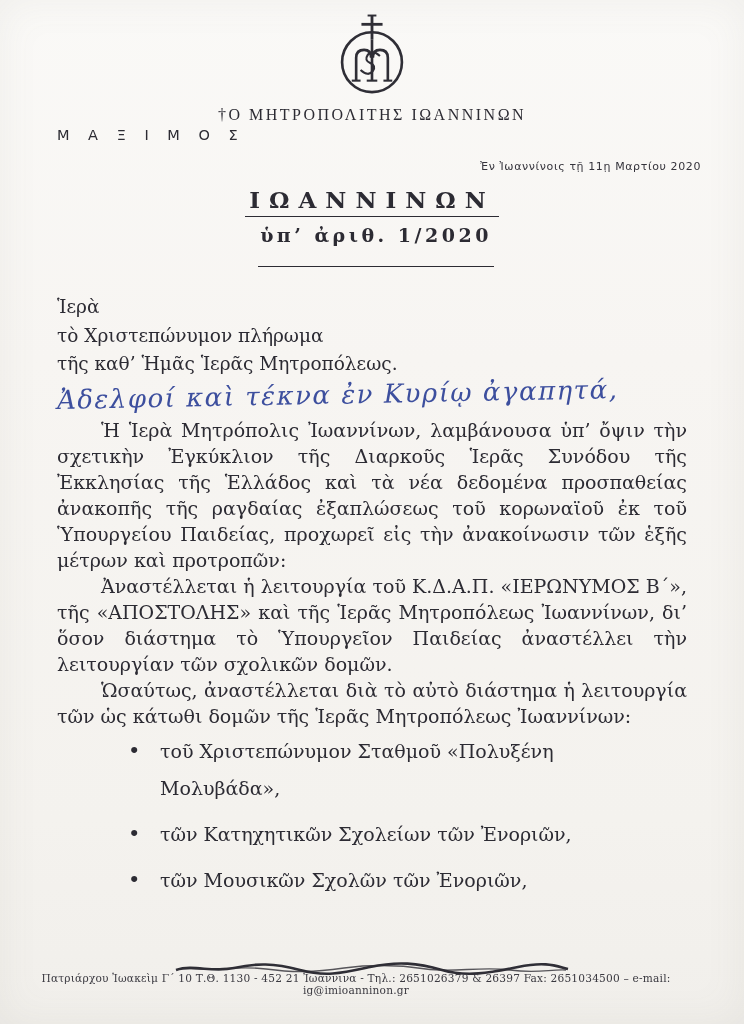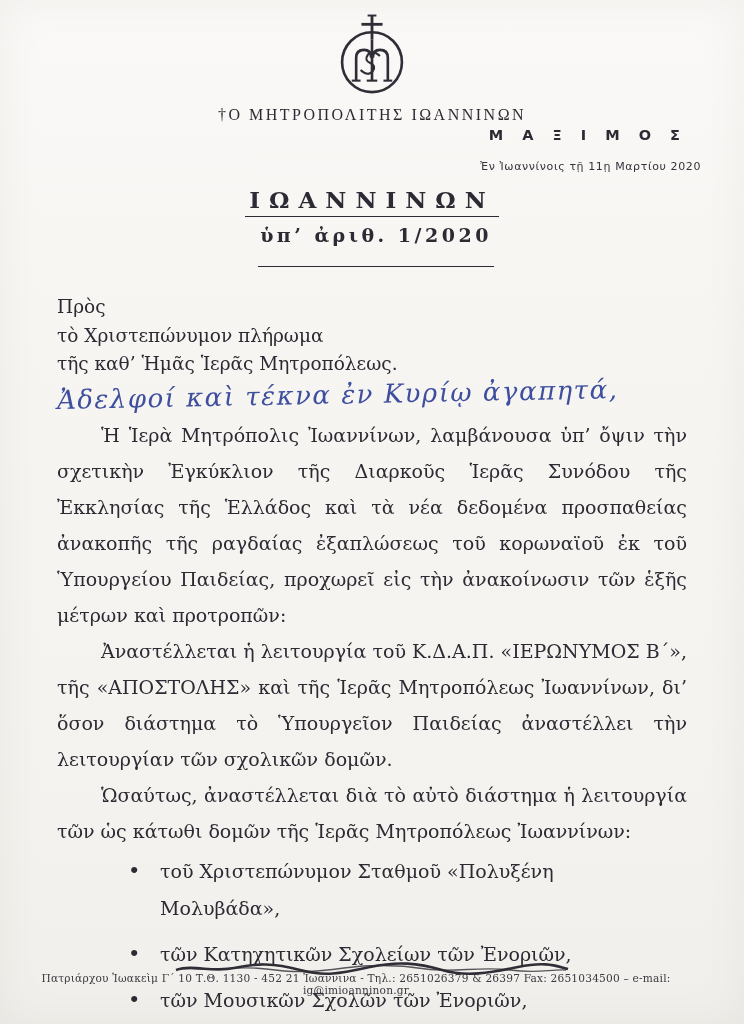--- a/index.html
+++ b/index.html
@@ -17,23 +17,23 @@
 
   
   .emblem-wrap { text-align:center; margin-top: 2px; }
   .hdr-line1 {
     text-align:center;
     font-family:Liberation Serif, serif;
     font-size: 16px; letter-spacing: 2.5px; font-weight: 500;
     margin-top: 2px;
   }
   .hdr-line2 {
-    text-align:right;
+    text-align:left;
     font-family:"DejaVu Sans", sans-serif;
-    font-size: 14.5px; letter-spacing: 7px; font-weight: 700;
+    font-size: 14.5px; letter-spacing: 7px; font-weight: 400;
     margin-top: 3px;
   }
   .dateline {
     text-align:right;
     font-family:"DejaVu Sans", sans-serif;
     font-size: 11px; letter-spacing: 0.6px; font-weight: 500;
     margin-top: 17px; margin-right: -14px;
     color:#34333b;
   }
 
@@ -65,21 +65,21 @@
     transform: rotate(-1.1deg);
     transform-origin: left center;
     white-space: nowrap;
   }
 
   
   .bodytext { margin-top: 2px; }
   .bodytext p {
     margin: 0;
     font-size: 19px;
-    line-height: 36px;
+    line-height: 26px;
     text-align: justify;
     text-indent: 44px;
   }
   ul.measures { list-style:none; margin: 4px 0 0 0; padding: 0; }
   ul.measures li {
     position: relative;
     padding-left: 103px;
     padding-right: 30px;
     font-size: 19px;
     line-height: 37px;
@@ -128,21 +128,21 @@
     <div class="hdr-line2">Μ Α Ξ Ι Μ Ο Σ</div>
 
     <div class="dateline">Ἐν Ἰωαννίνοις τῇ 11ῃ Μαρτίου 2020</div>
 
     <div class="subject">
       <div><span class="t1">ΙΩΑΝΝΙΝΩΝ</span></div>
       <div><span class="t2">ὑπ’ ἀριθ. 1/2020</span></div>
     </div>
 
     <div class="recipient">
-      <div>Πρὸς</div>
+      <div>Ἱερὰ</div>
       <div>τὸ Χριστεπώνυμον πλήρωμα</div>
       <div>τῆς καθ’ Ἡμᾶς Ἱερᾶς Μητροπόλεως.</div>
     </div>
 
     <div class="handwriting">Ἀδελφοί καὶ τέκνα ἐν Κυρίῳ ἀγαπητά,</div>
 
     <div class="bodytext">
       <p>Ἡ Ἱερὰ Μητρόπολις Ἰωαννίνων, λαμβάνουσα ὑπ’ ὄψιν τὴν σχετικὴν Ἐγκύκλιον τῆς Διαρκοῦς Ἱερᾶς Συνόδου τῆς Ἐκκλησίας τῆς Ἑλλάδος καὶ τὰ νέα δεδομένα προσπαθείας ἀνακοπῆς τῆς ραγδαίας ἐξαπλώσεως τοῦ κορωναϊοῦ ἐκ τοῦ Ὑπουργείου Παιδείας, προχωρεῖ εἰς τὴν ἀνακοίνωσιν τῶν ἑξῆς μέτρων καὶ προτροπῶν:</p>
       <p>Ἀναστέλλεται ἡ λειτουργία τοῦ Κ.Δ.Α.Π. «ΙΕΡΩΝΥΜΟΣ Β΄», τῆς «ΑΠΟΣΤΟΛΗΣ» καὶ τῆς Ἱερᾶς Μητροπόλεως Ἰωαννίνων, δι’ ὅσον διάστημα τὸ Ὑπουργεῖον Παιδείας ἀναστέλλει τὴν λειτουργίαν τῶν σχολικῶν δομῶν.</p>
       <p>Ὡσαύτως, ἀναστέλλεται διὰ τὸ αὐτὸ διάστημα ἡ λειτουργία τῶν ὡς κάτωθι δομῶν τῆς Ἱερᾶς Μητροπόλεως Ἰωαννίνων:</p>

